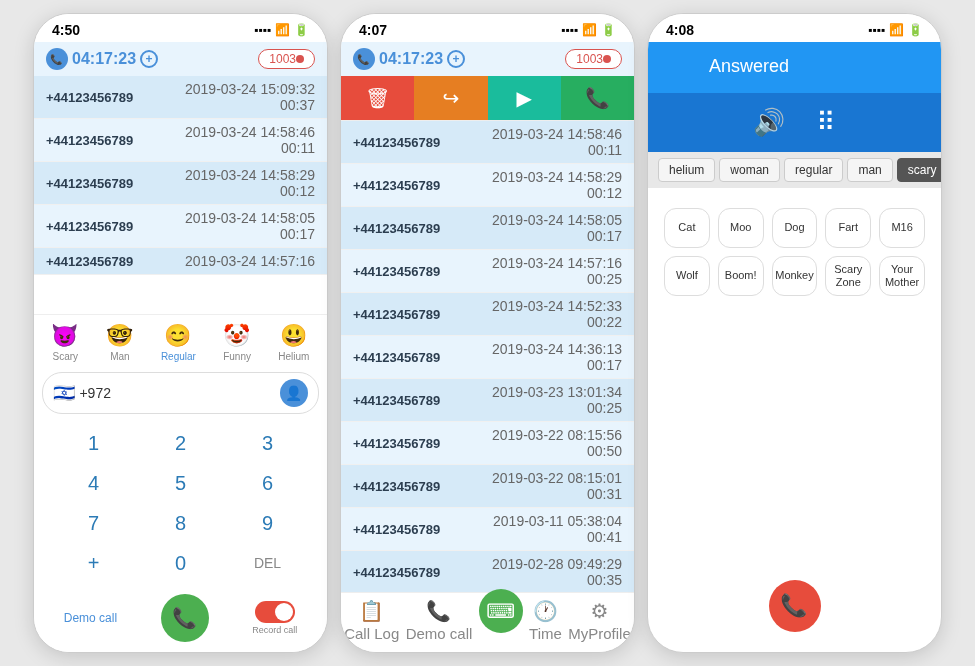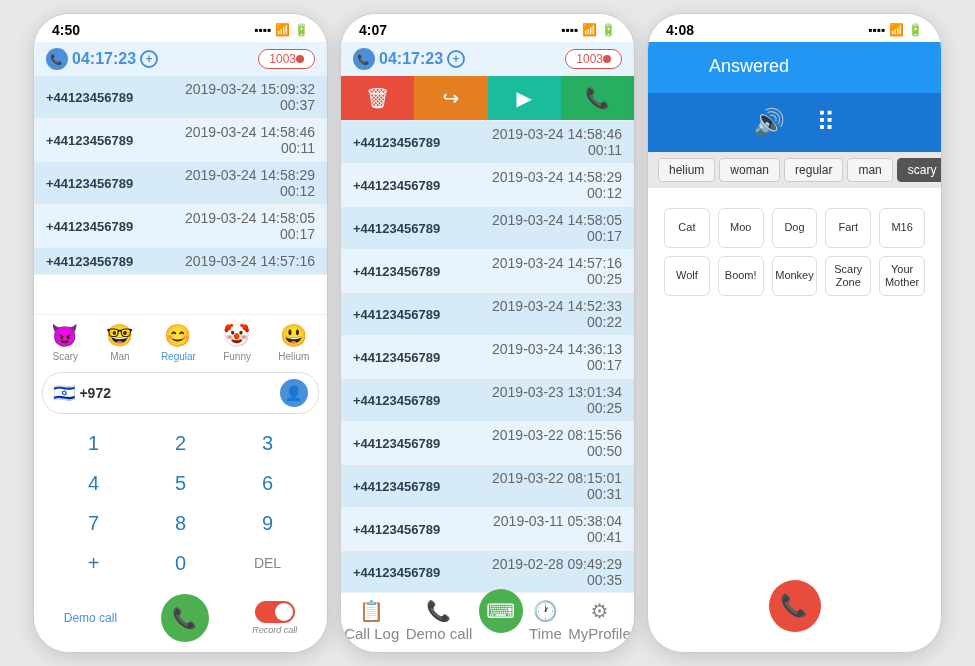--- a/index.html
+++ b/index.html
@@ -94,21 +94,21 @@
     .dialer-section { flex-shrink: 0; background: white; }
     .phone-input-row {
       display: flex;
       align-items: center;
       padding: 6px 10px;
       border: 1px solid #ddd;
       margin: 6px 8px;
       border-radius: 20px;
     }
     .flag { font-size: 18px; margin-right: 4px; }
-    .country-code { font-size: 14px; font-weight: 700; color: #333; flex: 1; }
+    .country-code { font-size: 14px; font-weight: 400; color: #333; flex: 1; }
     .contact-btn { width: 28px; height: 28px; border-radius: 50%; background: #4a90d9; display: flex; align-items: center; justify-content: center; color: white; font-size: 14px; }
 
     .keypad { padding: 4px 16px 6px; }
     .keypad-row { display: flex; justify-content: space-around; margin-bottom: 2px; }
     .key-btn {
       width: 60px; height: 38px;
       display: flex; align-items: center; justify-content: center;
       font-size: 20px; font-weight: 300; color: #2c7bb6;
       cursor: pointer; border-radius: 8px;
     }
@@ -119,21 +119,21 @@
       justify-content: space-around;
       align-items: center;
       padding: 4px 8px 10px;
     }
     .demo-call-btn { color: #4a90d9; font-size: 12px; cursor: pointer; }
     .green-call-btn {
       width: 48px; height: 48px; border-radius: 50%;
       background: #4CAF50; display: flex; align-items: center; justify-content: center;
       color: white; font-size: 20px; cursor: pointer;
     }
-    .record-section { display: flex; flex-direction: column; align-items: center; gap: 2px; font-style: italic; }
+    .record-section { display: flex; flex-direction: column; align-items: center; gap: 2px; }
     .toggle-switch {
       width: 40px; height: 22px; background: #e74c3c; border-radius: 11px;
       display: flex; align-items: center; padding: 2px; cursor: pointer;
     }
     .toggle-knob { width: 18px; height: 18px; background: white; border-radius: 50%; margin-left: auto; }
     .record-label { font-size: 9px; color: #888; }
 
     
     .phone2-call-list { overflow-y: auto; flex: 1; }
     .context-menu {
@@ -198,21 +198,21 @@
     }
     .vtab.active { background: #555; color: white; border-color: #555; }
 
     .sound-grid {
       padding: 20px 16px 10px;
       flex: 1;
     }
     .sound-row { display: flex; gap: 8px; margin-bottom: 8px; justify-content: center; }
     .sound-btn {
       width: 52px; height: 40px; background: white; border: 1px solid #ddd;
-      border-radius: 6px; display: flex; align-items: center; justify-content: center;
+      border-radius: 12px; display: flex; align-items: center; justify-content: center;
       font-size: 11px; text-align: center; cursor: pointer; color: #333; line-height: 1.2;
     }
 
     .red-hangup-row {
       display: flex; justify-content: center; padding: 10px 0 20px;
     }
     .red-hangup {
       width: 52px; height: 52px; border-radius: 50%; background: #e74c3c;
       display: flex; align-items: center; justify-content: center;
       color: white; font-size: 22px; cursor: pointer;

